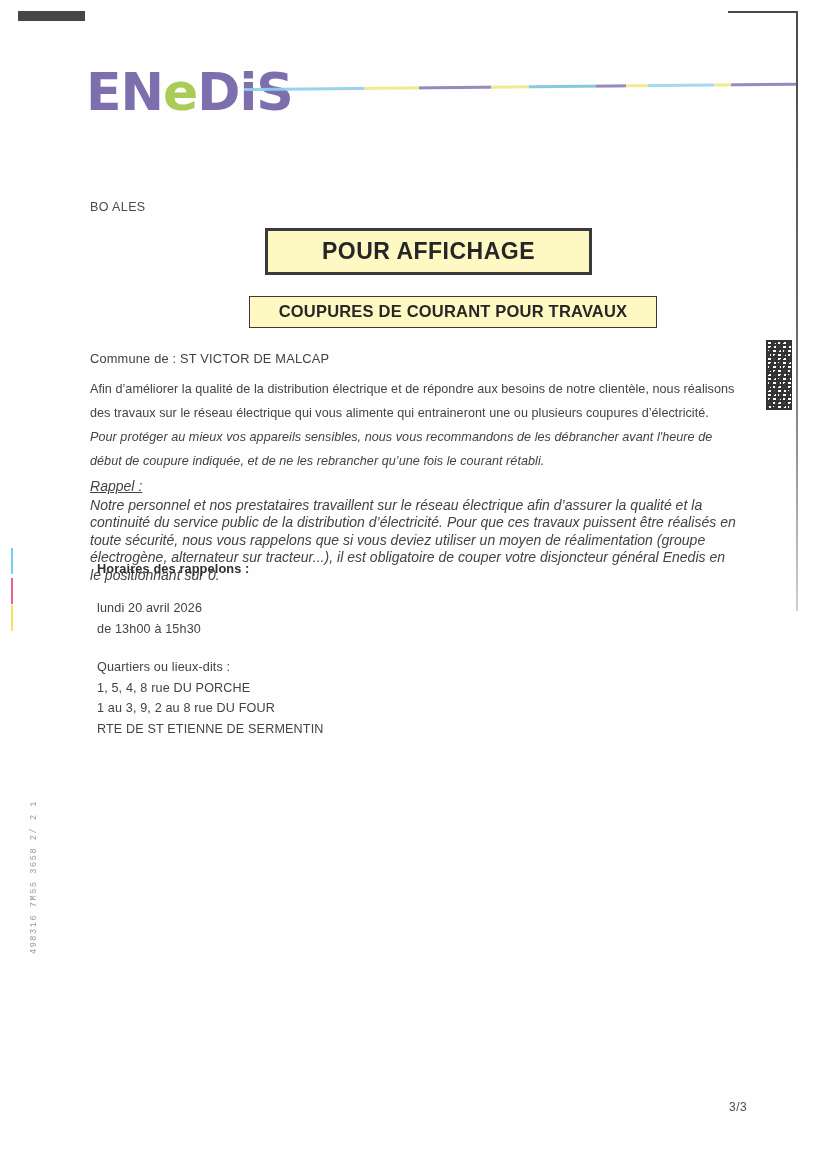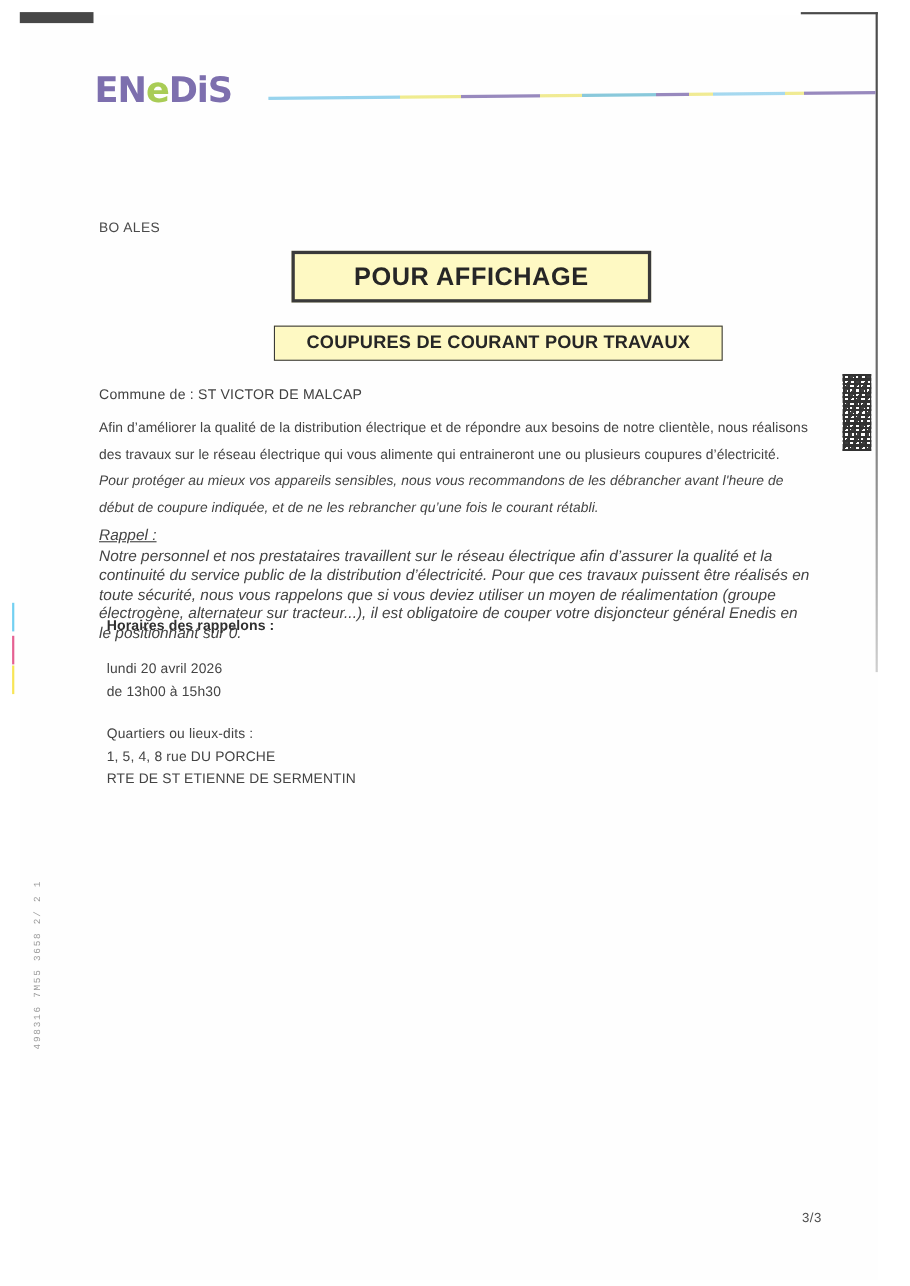--- a/index.html
+++ b/index.html
@@ -71,21 +71,21 @@
   }
 
   
   .logo-block {
     position: absolute;
     left: 86px;
     top: 66px;
   }
   .logo-word {
     font-family: "DejaVu Sans", sans-serif;
-    font-size: 32px;
+    font-size: 52px;
     font-weight: 700;
     letter-spacing: -1px;
     line-height: 1;
     margin: 0;
     white-space: nowrap;
   }
   .logo-word .lp { color: #7d6fae; }
   .logo-word .lg { color: #a9cc56; }
 
   
@@ -297,20 +297,21 @@
 
   <div class="horaires-title">Horaires des rappelons :</div>
   <div class="list-block horaires-list">
     <div>lundi 20 avril 2026</div>
     <div>de 13h00 à 15h30</div>
   </div>
 
   <div class="list-block quartiers-block">
     <span class="qt-head">Quartiers ou lieux-dits :</span>
     <div>1, 5, 4, 8 rue DU PORCHE</div>
+    <div>1 au 3, 9, 2 au 8 rue DU FOUR</div>
     <div>RTE DE ST ETIENNE DE SERMENTIN</div>
   </div>
 
   <div class="barcode"></div>
 
   <div class="fax-footer">498316 7M55 3658  2/ 2   1</div>
 
   <div class="page-num">3/3</div>
 
 </div>

